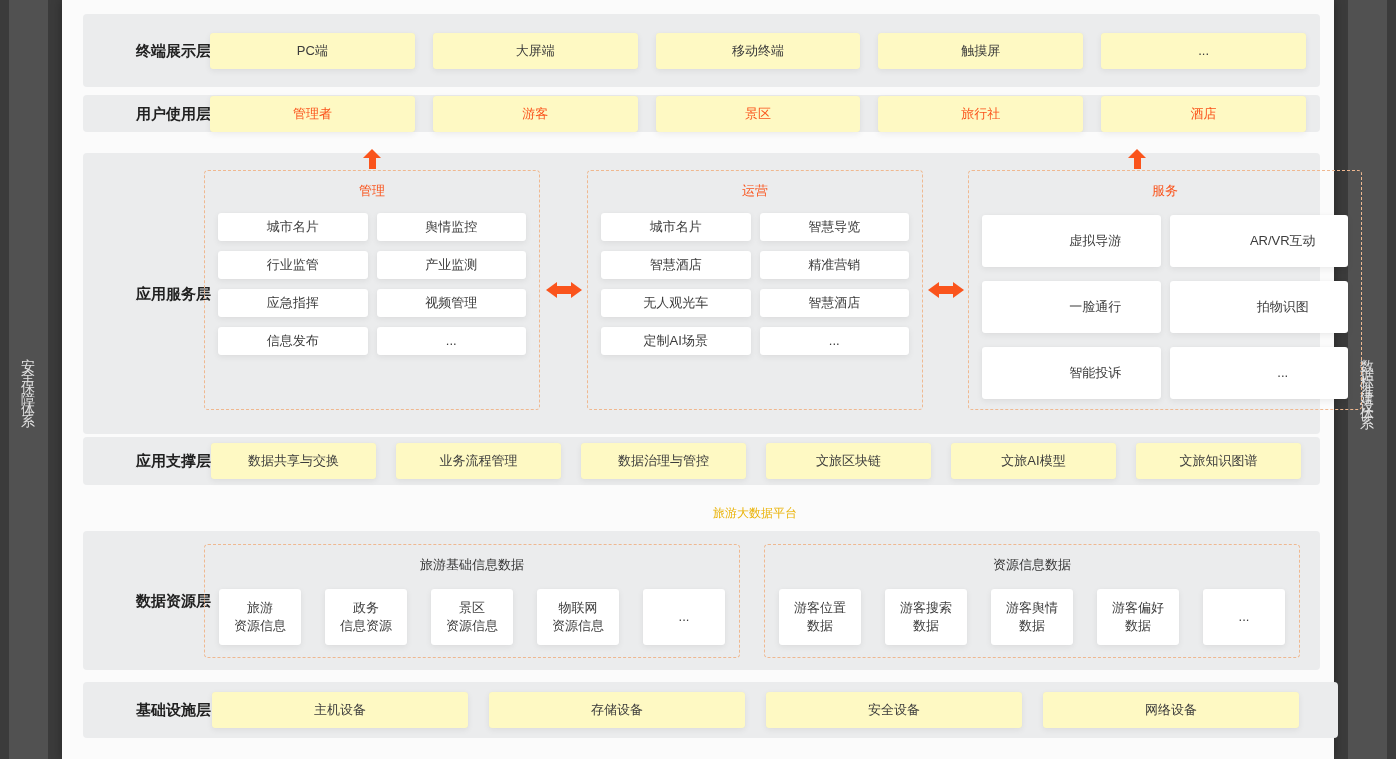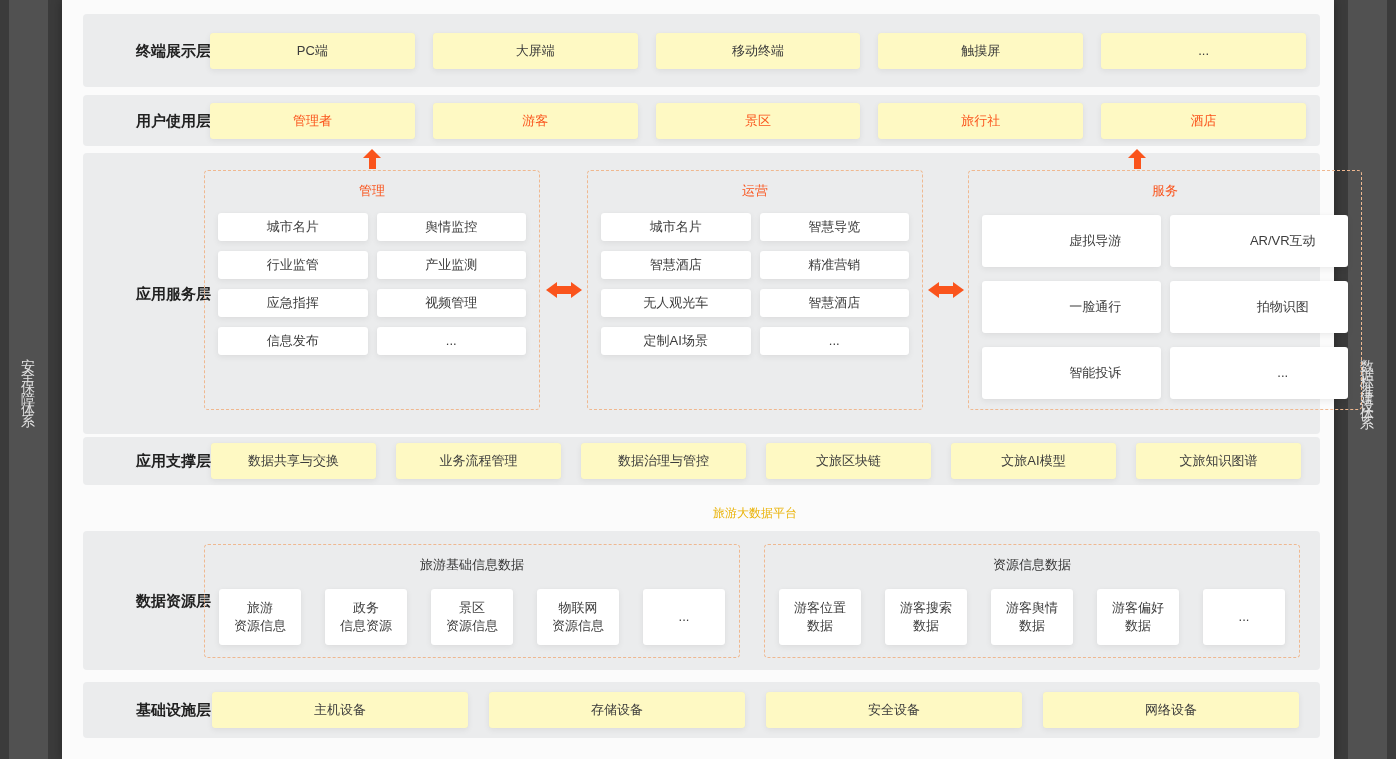--- a/index.html
+++ b/index.html
@@ -101,21 +101,21 @@
     <div class="layer-label">终端展示层</div>
     <div class="box-row" style="left:127px;width:1096px;gap:18px;">
       <div class="box">PC端</div>
       <div class="box">大屏端</div>
       <div class="box">移动终端</div>
       <div class="box">触摸屏</div>
       <div class="box">...</div>
     </div>
   </div>
 
-  <div class="row accent-text" style="top:95px;height:51px;">
+  <div class="row accent-text" style="top:95px;height:37px;">
     <div class="layer-label">用户使用层</div>
     <div class="box-row" style="left:127px;width:1096px;gap:18px;">
       <div class="box">管理者</div>
       <div class="box">游客</div>
       <div class="box">景区</div>
       <div class="box">旅行社</div>
       <div class="box">酒店</div>
     </div>
   </div>
 
@@ -220,21 +220,21 @@
 数据</div>
         <div class="cell">游客舆情
 数据</div>
         <div class="cell">游客偏好
 数据</div>
         <div class="cell">...</div>
       </div>
     </div>
   </div>
 
-  <div class="row" style="top:682px;height:56px;">
+  <div class="row" style="top:682px;height:56px;padding-left:18px;">
     <div class="layer-label">基础设施层</div>
     <div class="box-row" style="left:129px;width:1087px;gap:21px;">
       <div class="box">主机设备</div>
       <div class="box">存储设备</div>
       <div class="box">安全设备</div>
       <div class="box">网络设备</div>
     </div>
   </div>
 
 </div>

